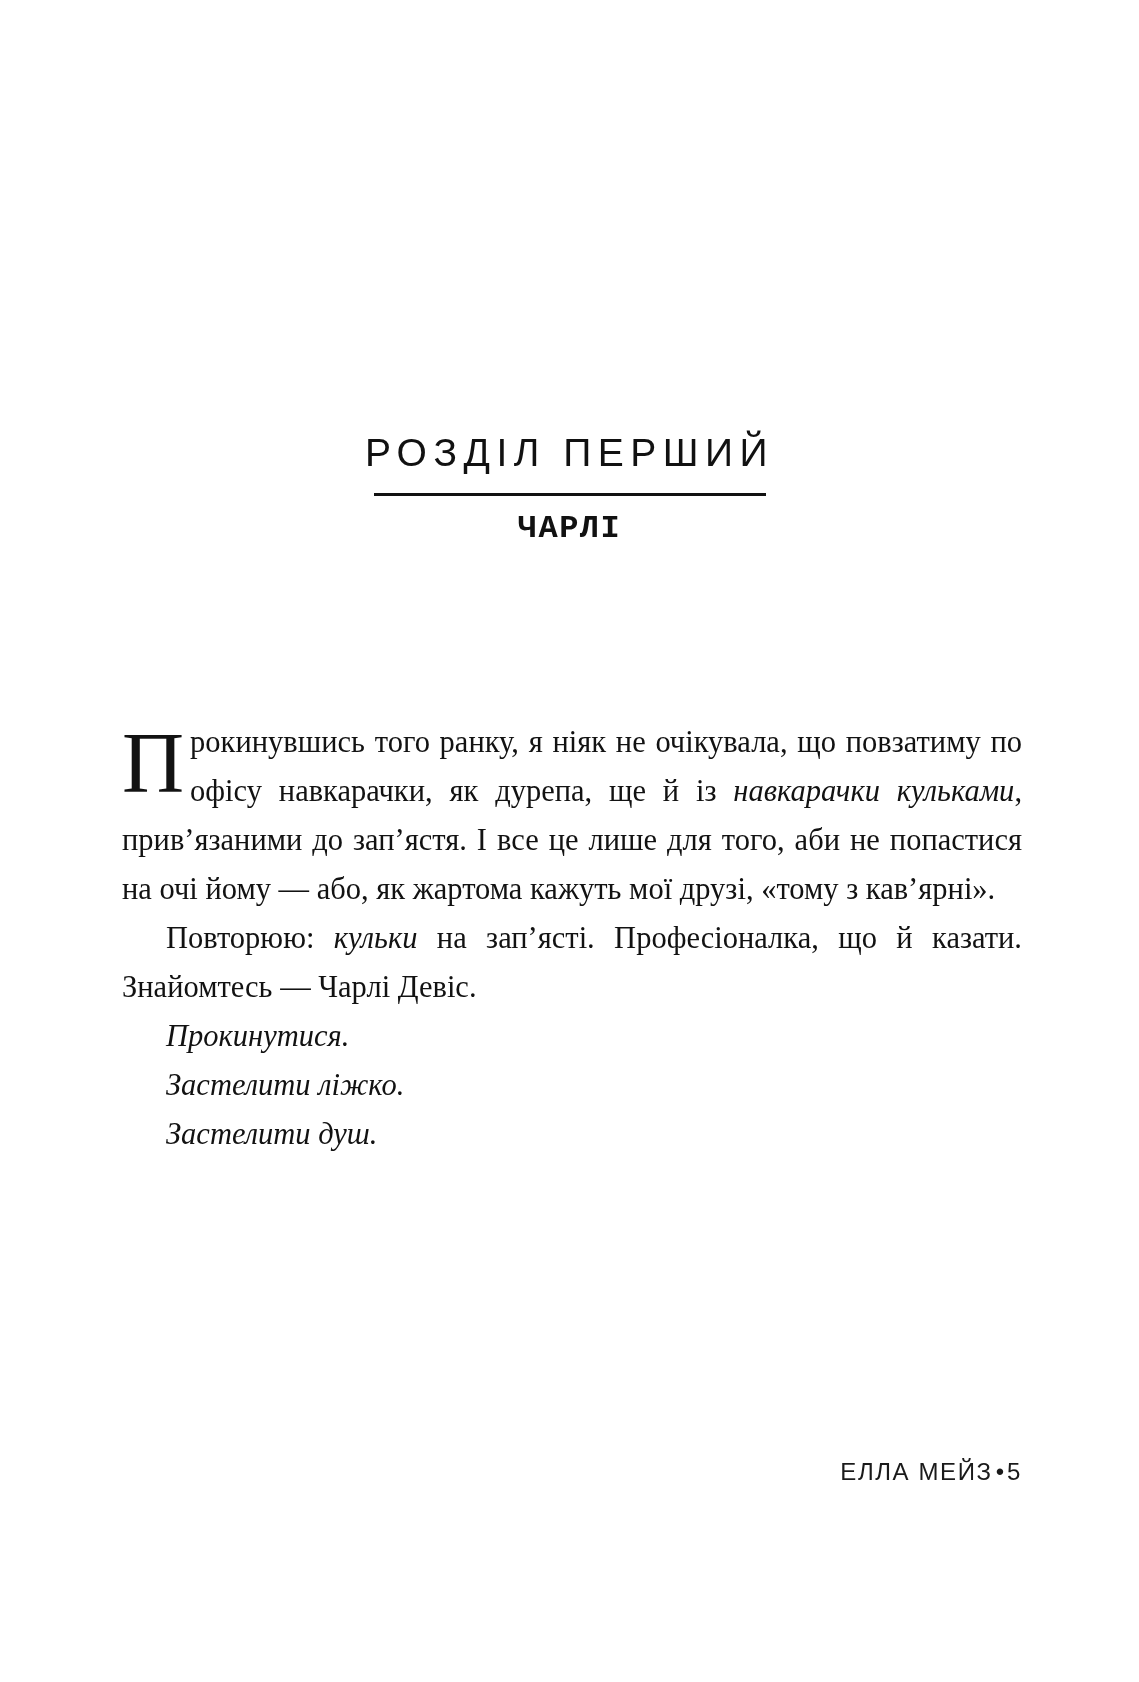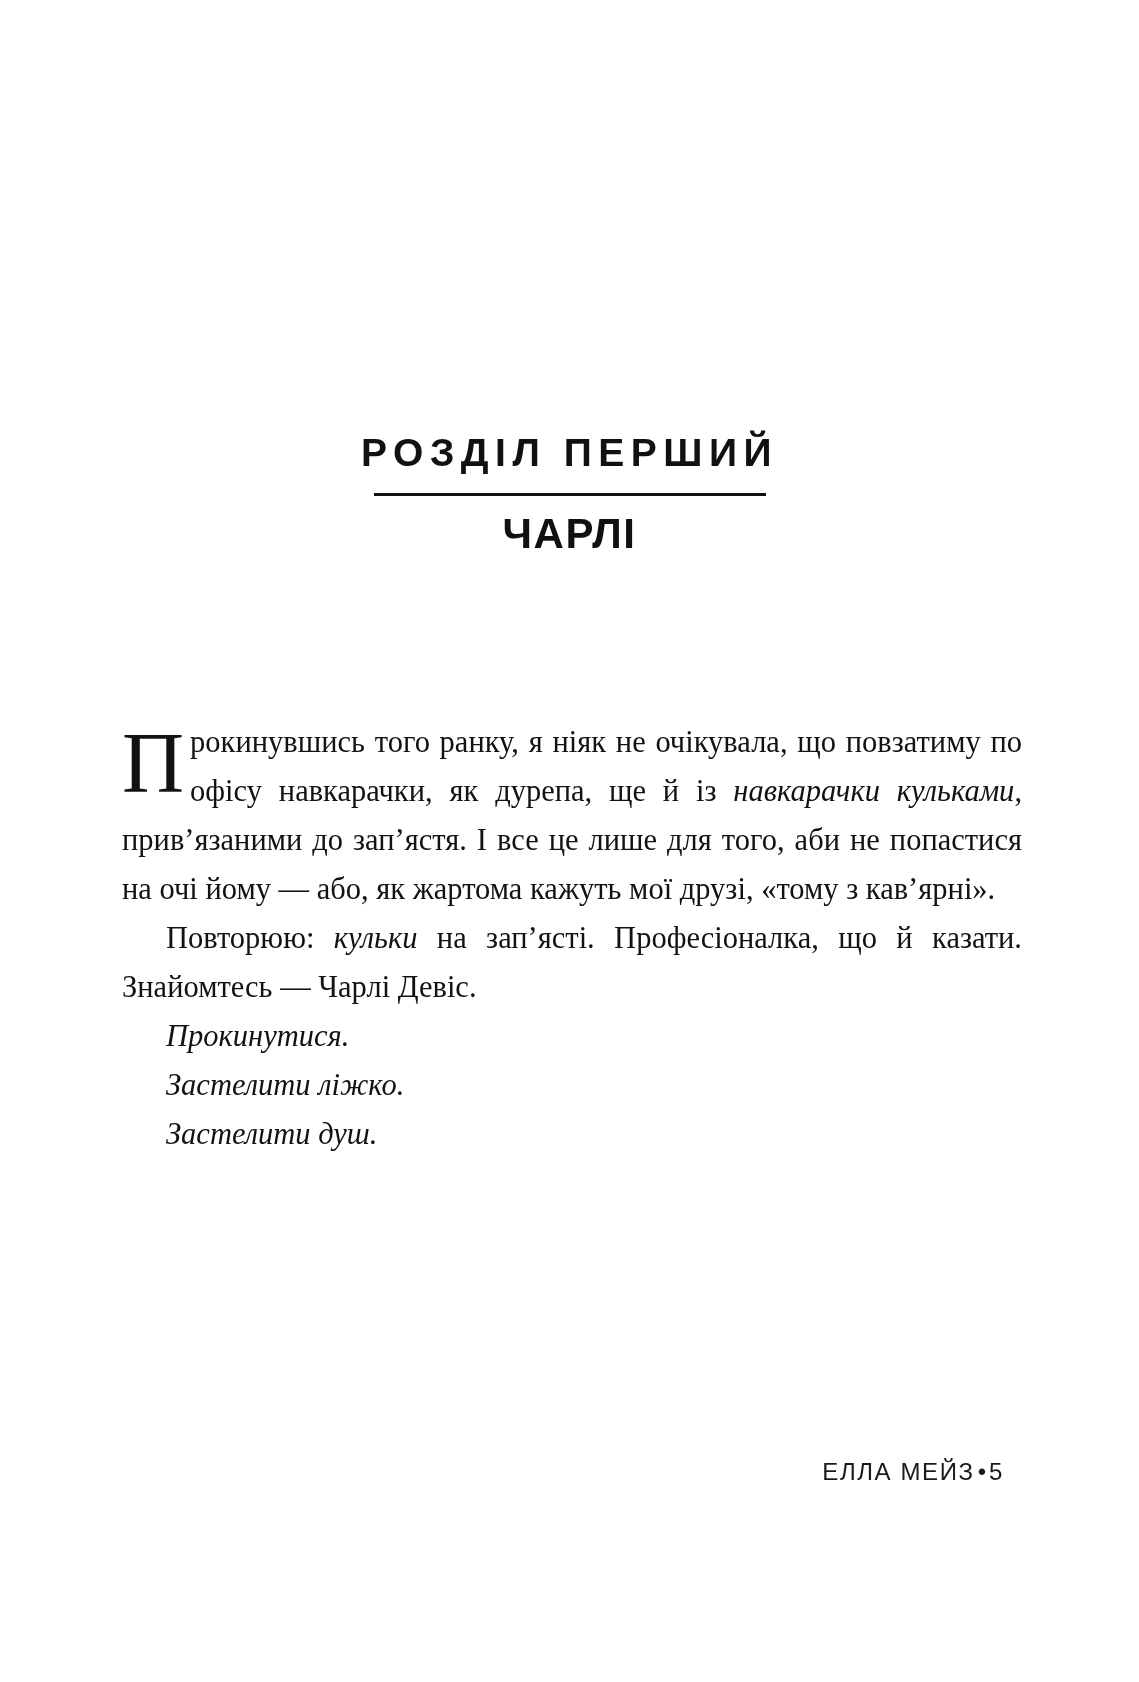--- a/index.html
+++ b/index.html
@@ -25,34 +25,34 @@
   .chapter-head {
     position: absolute;
     left: 0;
     right: 0;
     top: 432px;
     text-align: center;
   }
   .chapter-label {
     font-family: "Liberation Sans", sans-serif;
     font-size: 39px;
-    font-weight: 700;
+    font-weight: 400;
     letter-spacing: 6.5px;
     color: #111111;
     line-height: 1.1;
   }
   .chapter-rule {
     width: 392px;
     height: 3px;
     background: #111111;
     margin: 18px auto 14px auto;
   }
   .chapter-name {
-    font-family: Liberation Sans, sans-serif;
-    font-size: 42px;
+    font-family: Liberation Mono, monospace;
+    font-size: 32px;
     font-weight: 700;
     letter-spacing: 1.5px;
     color: #111111;
   }
 
   
   .body-text {
     position: absolute;
     left: 122px;
     top: 718px;
@@ -80,21 +80,21 @@
     font-size: 86px;
     line-height: 78px;
     padding: 6px 4px 0 0;
     margin: 0 2px 0 0;
     font-weight: 400;
   }
 
   
   .footer {
     position: absolute;
-    right: 135px;
+    right: 117px;
     bottom: 196px;
     font-family: "Liberation Sans", sans-serif;
     font-size: 24px;
     letter-spacing: 1.6px;
     color: #1a1a1a;
     white-space: nowrap;
   }
   .footer .dot {
     letter-spacing: 0;
     padding: 0 3px;

